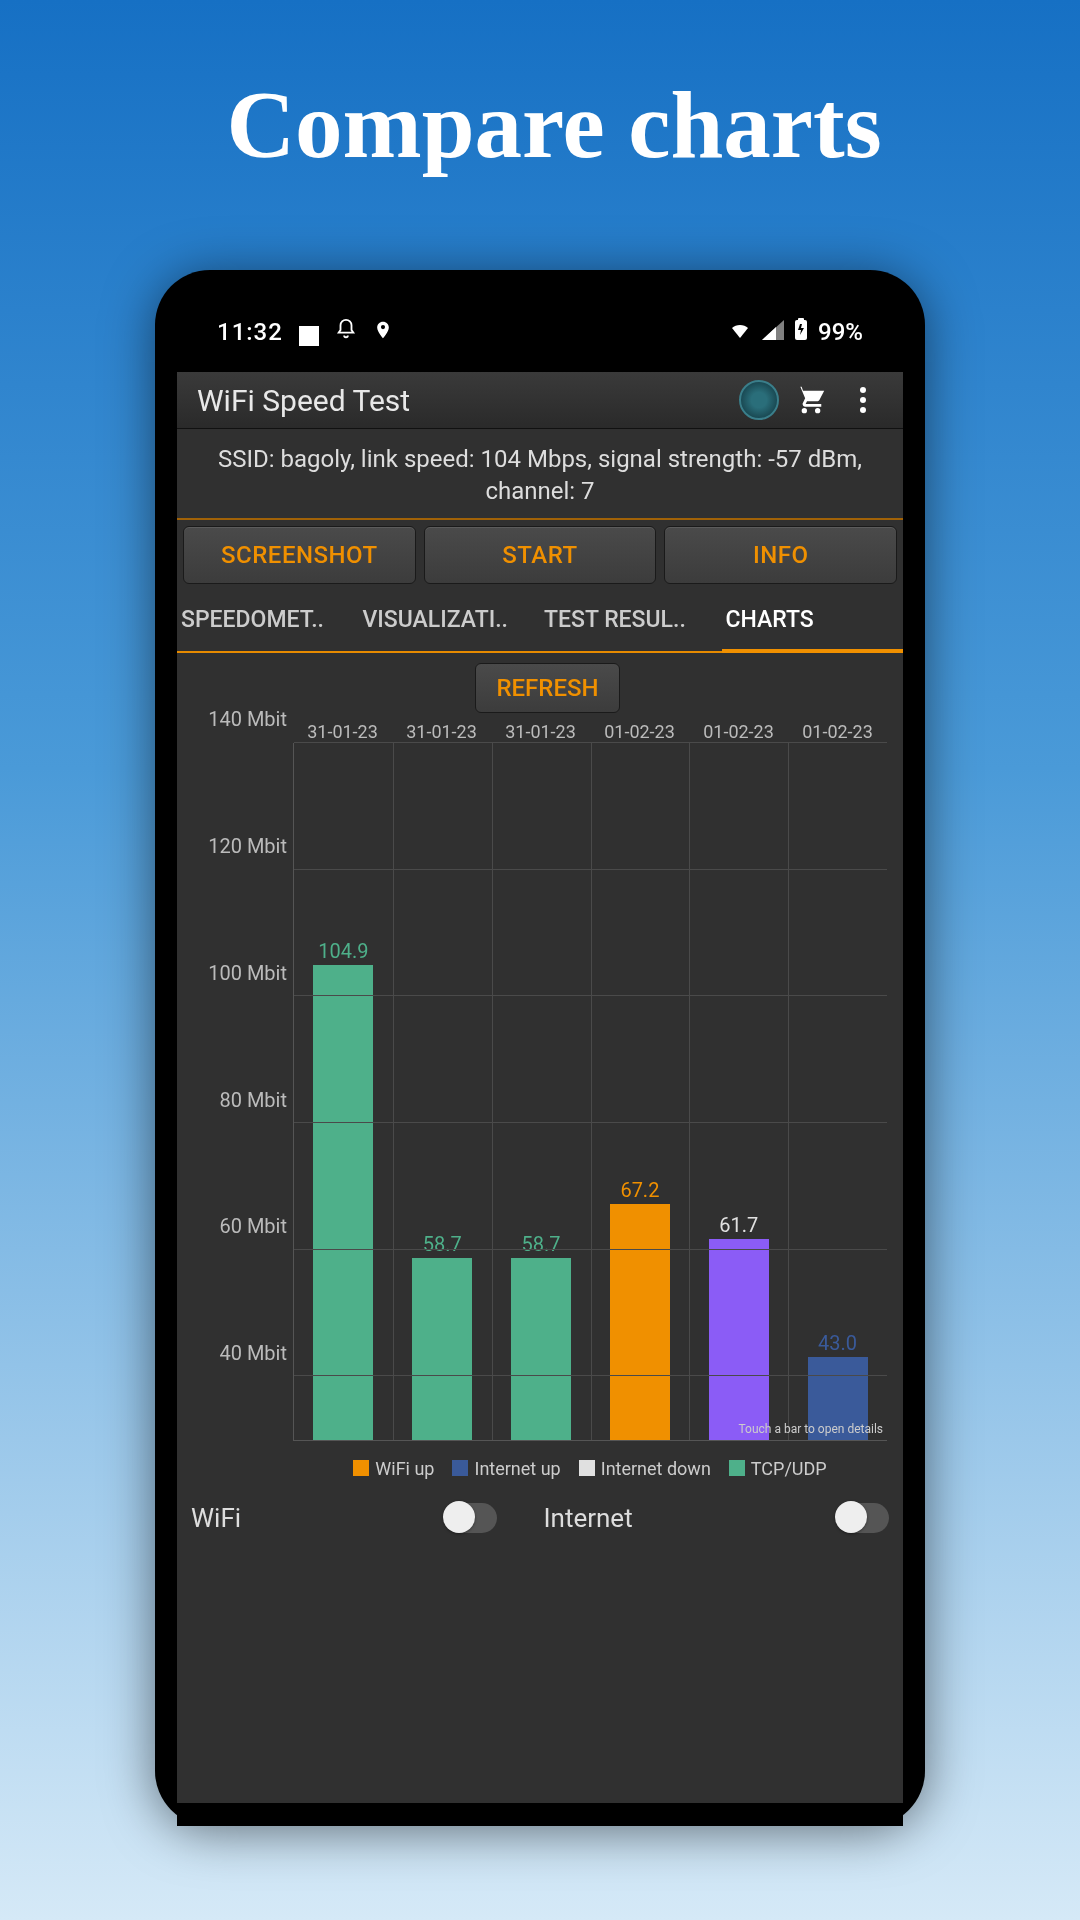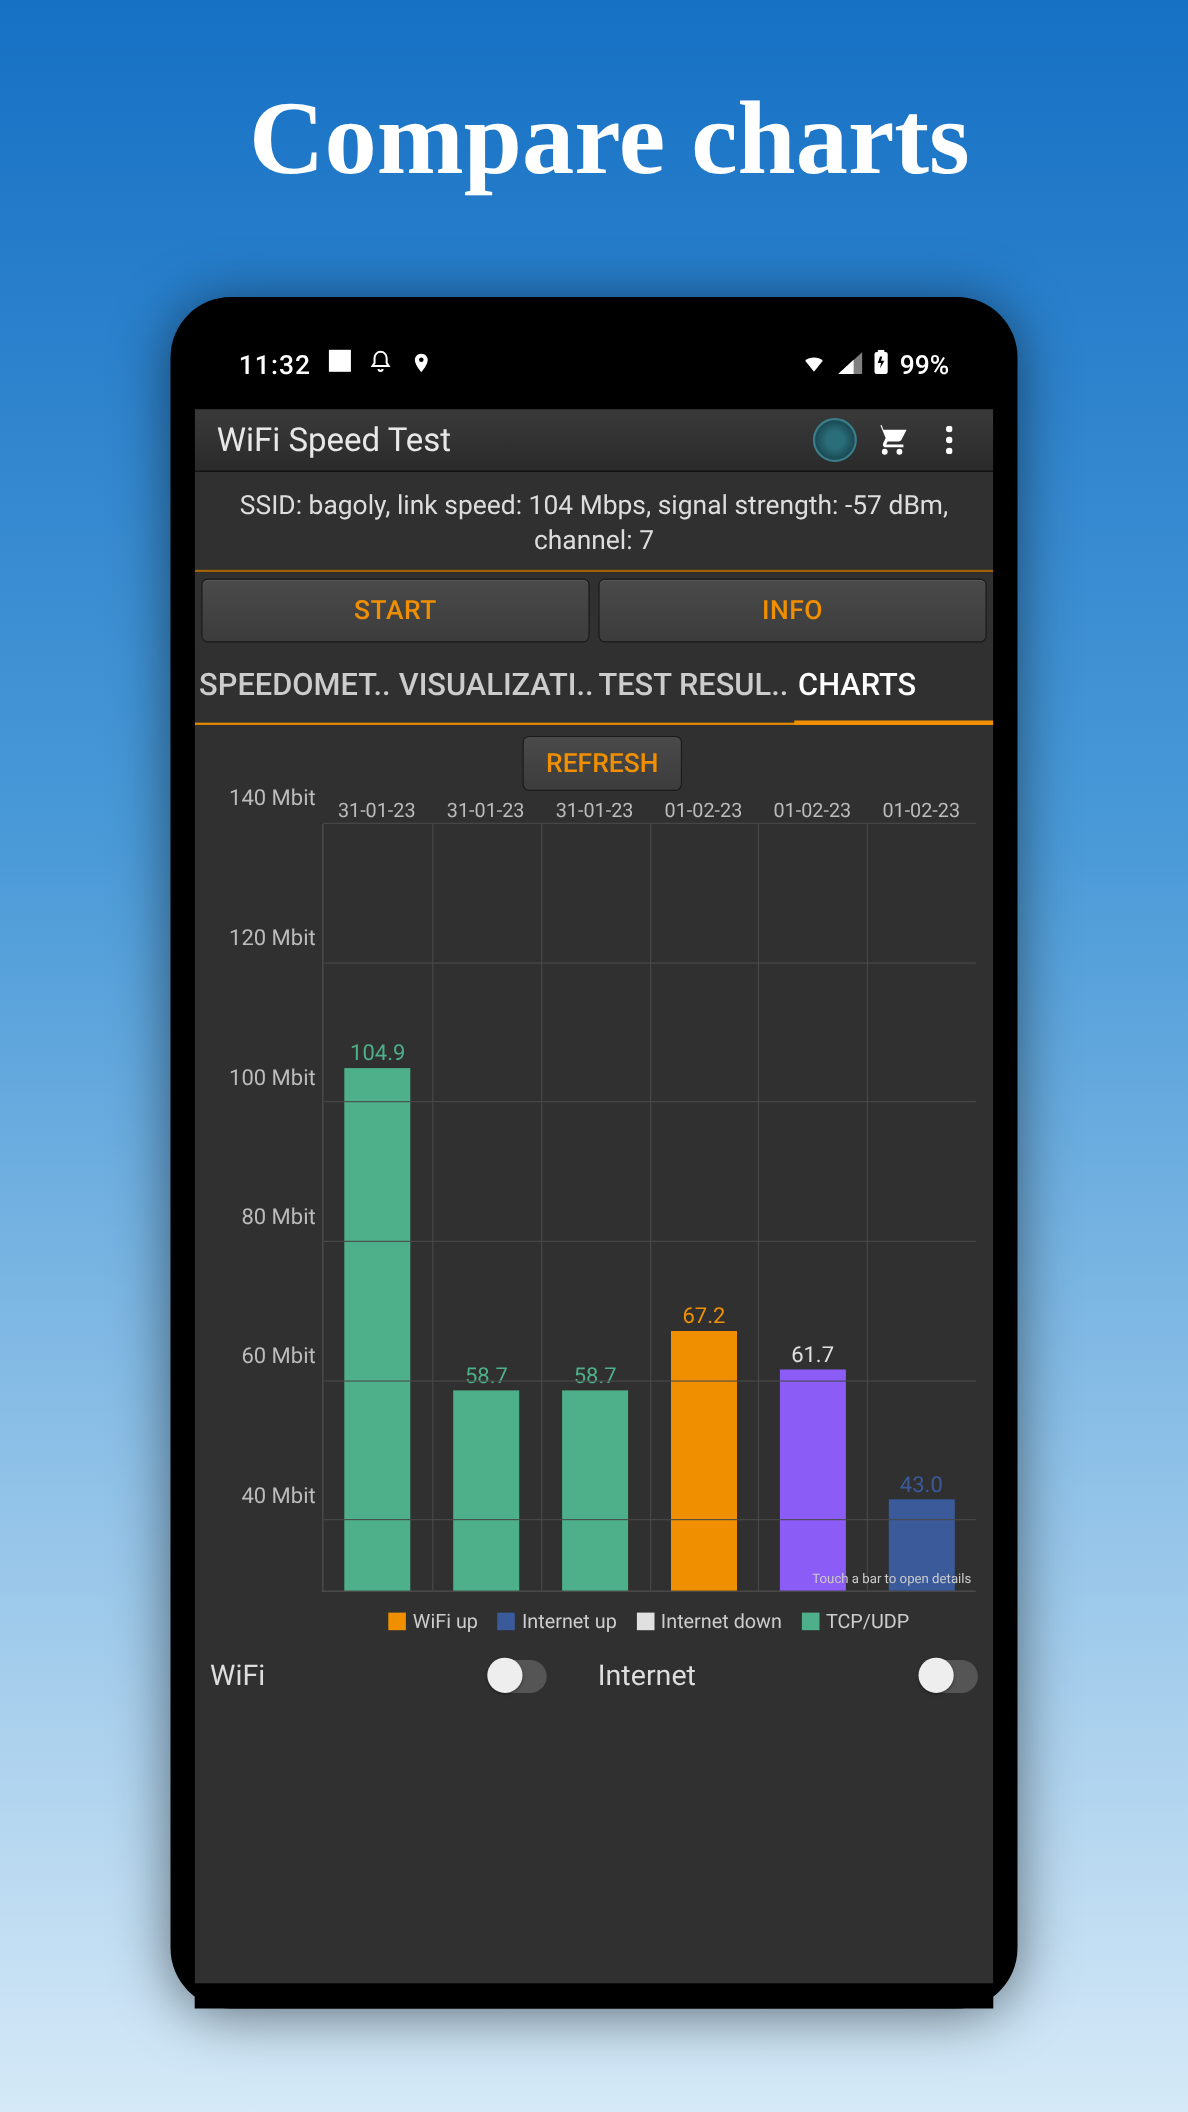--- a/index.html
+++ b/index.html
@@ -35,21 +35,21 @@
   }
   .status-bar {
     height: 80px;
     display: flex;
     align-items: center;
     justify-content: space-between;
     padding: 0 40px;
     color: #fff;
     font-size: 24px;
   }
-  .status-left { display: flex; align-items: flex-start; gap: 16px; }
+  .status-left { display: flex; align-items: flex-end; gap: 16px; }
   .status-left .time { font-weight: 500; letter-spacing: 1px; }
   .sq-icon { width: 20px; height: 20px; background: #fff; }
   .status-right { display: flex; align-items: center; gap: 10px; font-weight: 500; }
   .app-bar {
     height: 57px;
     background: linear-gradient(#3a3a3a,#2a2a2a);
     display: flex;
     align-items: center;
     padding: 0 14px 0 20px;
     color: #e8e8e8;
@@ -89,21 +89,21 @@
     display: flex; align-items: center; justify-content: center;
     box-shadow: inset 0 1px 0 rgba(255,255,255,0.1);
   }
   .tab-row {
     display: flex;
     border-bottom: 2px solid #e68a00;
   }
   .tab {
     flex: 1;
     color: #ccc;
-    font-size: 28px;
+    font-size: 23px;
     font-weight: 500;
     padding: 16px 4px;
     text-align: left;
     white-space: nowrap;
     overflow: hidden;
   }
   .tab.active {
     color: #fff;
     border-bottom: 4px solid #f09000;
     margin-bottom: -2px;
@@ -251,20 +251,21 @@
             <circle cx="3" cy="23" r="3"></circle>
           </svg>
       </div>
     </div>
 
     <div class="content">
 
       <div class="ssid-line">SSID: bagoly, link speed: 104 Mbps, signal strength: -57 dBm, channel: 7</div>
 
       <div class="btn-row">
+        <div class="big-btn">SCREENSHOT</div>
         <div class="big-btn">START</div>
         <div class="big-btn">INFO</div>
       </div>
 
       <div class="tab-row">
         <div class="tab">SPEEDOMET..</div>
         <div class="tab">VISUALIZATI..</div>
         <div class="tab">TEST RESUL..</div>
         <div class="tab active">CHARTS</div>
       </div>

